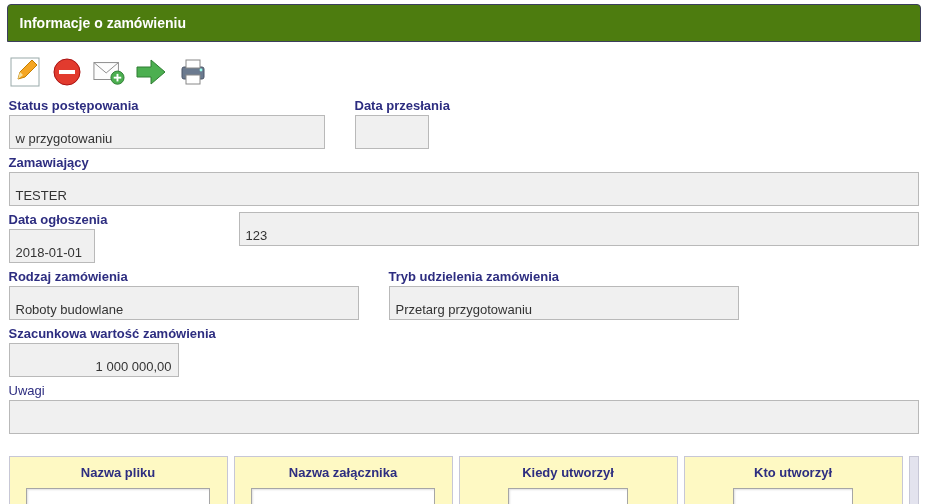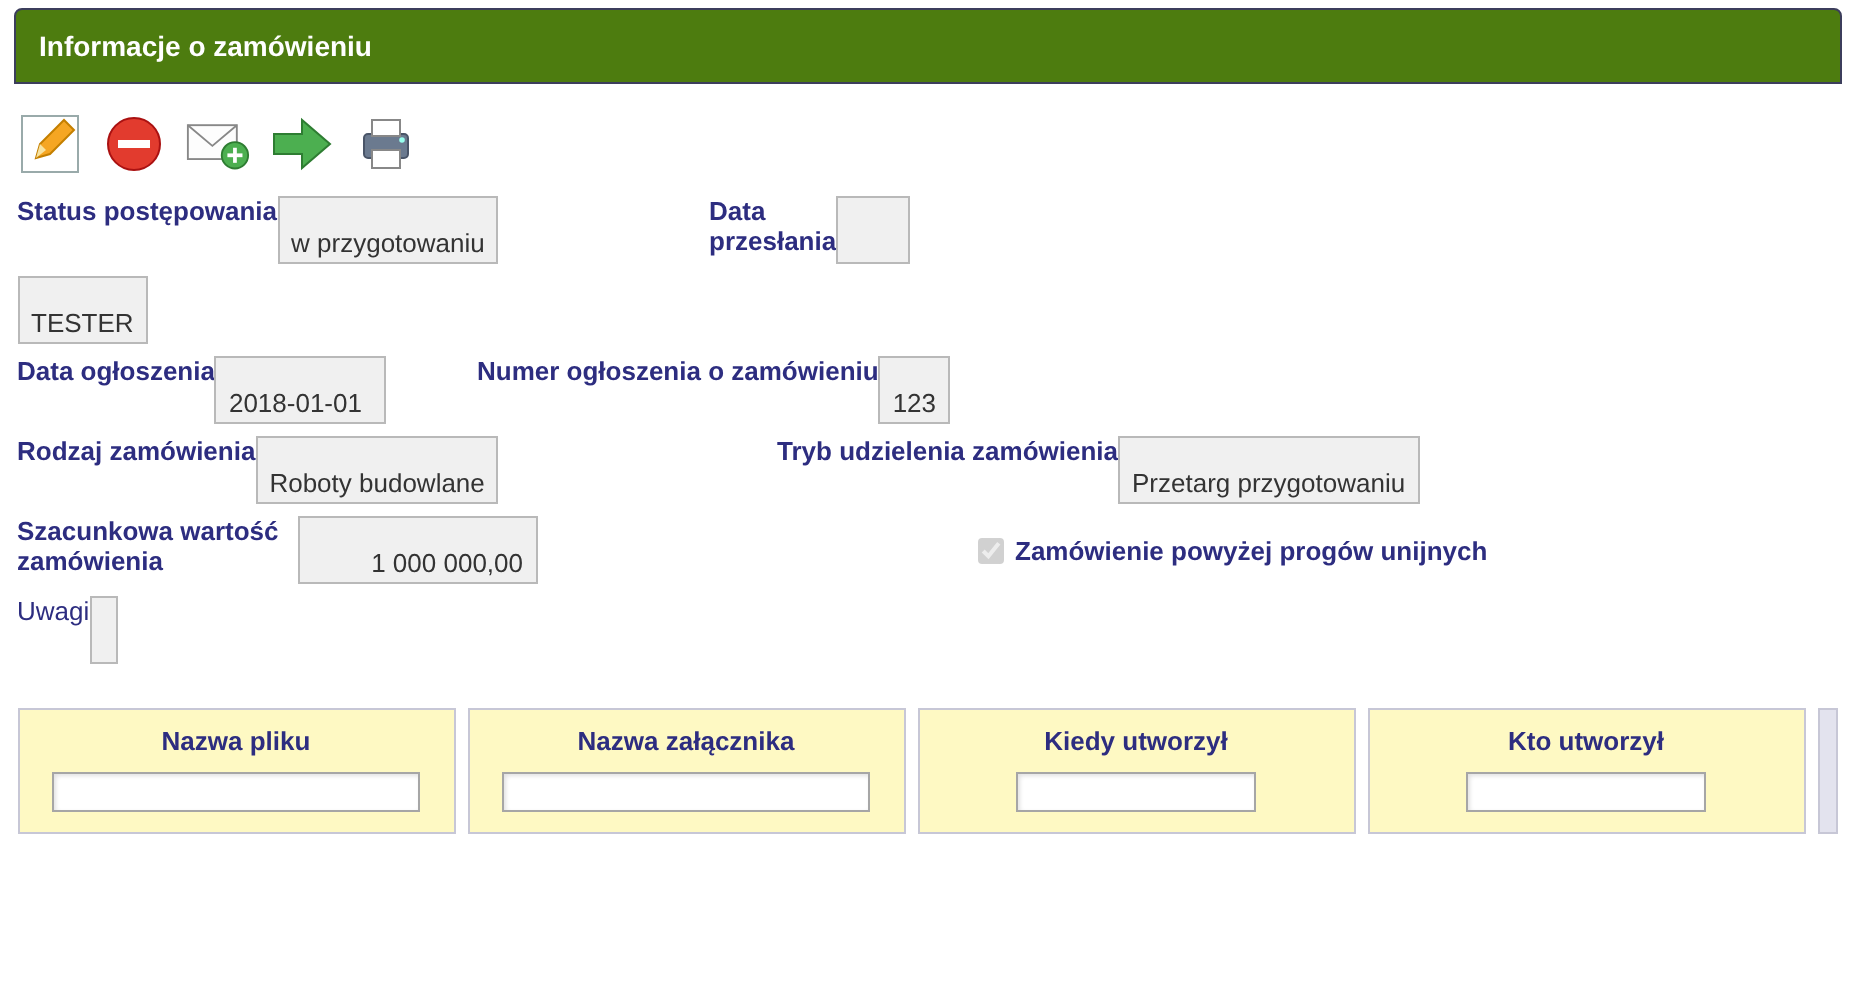--- a/index.html
+++ b/index.html
@@ -30,21 +30,21 @@
     gap: 10px;
     align-items: center;
   }
   .toolbar .tbtn {
     width: 32px; height: 32px;
     display: inline-flex; align-items: center; justify-content: center;
     cursor: pointer;
   }
   .form-area { padding: 0 2px; }
   .row { display: flex; gap: 30px; margin-bottom: 6px; flex-wrap: wrap; }
-  .field { display: flex; }
+  .field { display: flex; flex-direction: column; }
   .label {
     font-weight: bold;
     color: #2d2d80;
     margin-bottom: 2px;
     font-size: 13px;
   }
   .input-ro {
     background: #f0f0f0;
     border: 1px solid #b9b9b9;
     padding: 16px 6px;
@@ -137,55 +137,51 @@
         <div class="input-ro">w przygotowaniu</div>
       </div>
       <div class="field" style="width:100px">
         <span class="label">Data przesłania</span>
         <div class="input-ro" style="width:74px"></div>
       </div>
     </div>
 
     <div class="row">
       <div class="field full">
+        <span class="label">Zamawiający</span>
         <div class="input-ro">TESTER</div>
       </div>
     </div>
 
     <div class="row">
       <div class="field" style="width:200px">
         <span class="label">Data ogłoszenia</span>
         <div class="input-ro" style="width:86px">2018-01-01</div>
       </div>
       <div class="field" style="flex:1">
-        <span class="label">Numer ogłoszenia o zamówieniu</span>
         <div class="input-ro">123</div>
       </div>
     </div>
 
     <div class="row">
       <div class="field" style="width:350px">
         <span class="label">Rodzaj zamówienia</span>
         <div class="input-ro">Roboty budowlane</div>
       </div>
       <div class="field" style="width:350px; ">
         <span class="label">Tryb udzielenia zamówienia</span>
         <div class="input-ro">Przetarg przygotowaniu</div>
       </div>
     </div>
 
     <div class="row" style="align-items:center">
       <div class="field" style="width:260px">
         <span class="label">Szacunkowa wartość zamówienia</span>
         <div class="input-ro right" style="width:170px">1 000 000,00</div>
       </div>
-      <div class="chk-row" style="margin-left:190px; height:22px">
-        <input type="checkbox" checked="" disabled="" style="">
-        <span>Zamówienie powyżej progów unijnych</span>
-      </div>
     </div>
 
     <div class="row">
       <div class="field full">
         <span class="label" style="font-weight:normal">Uwagi</span>
         <div class="input-ro" style="height:22px"></div>
       </div>
     </div>
 
   </div>

